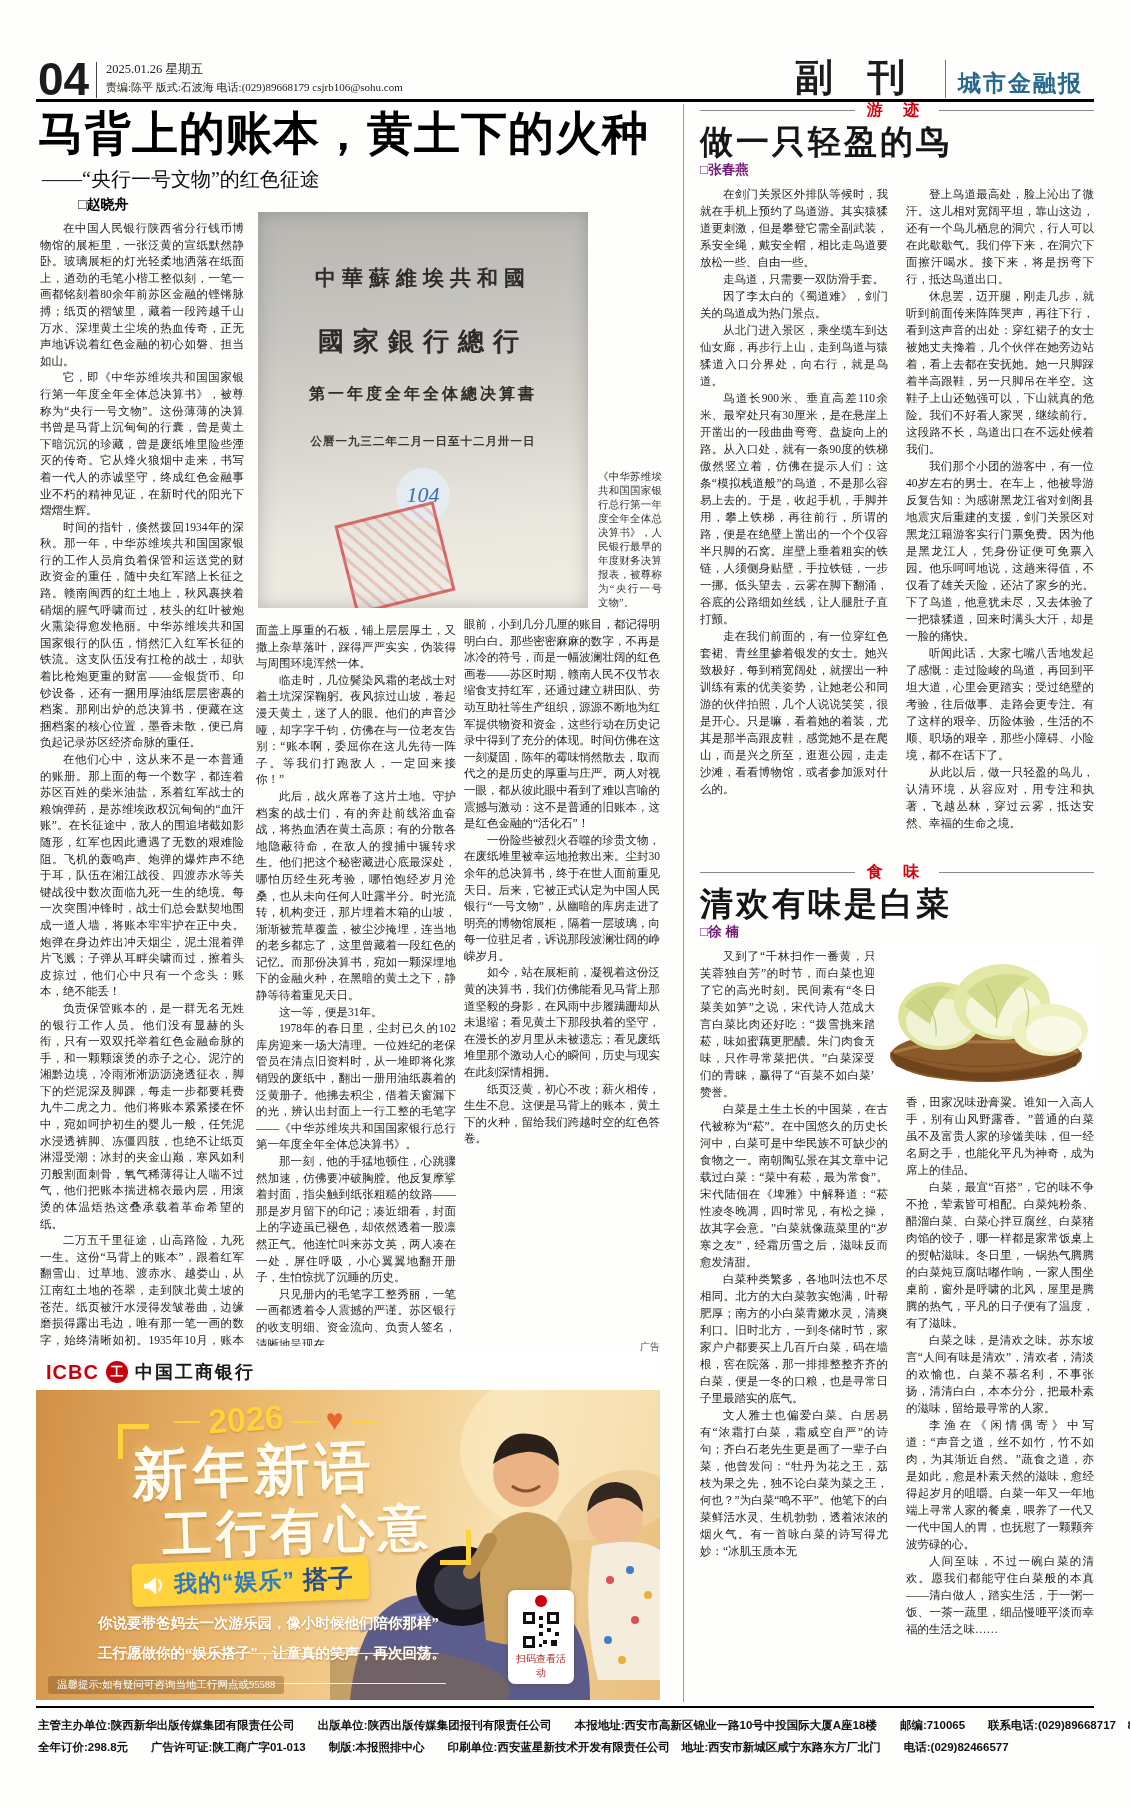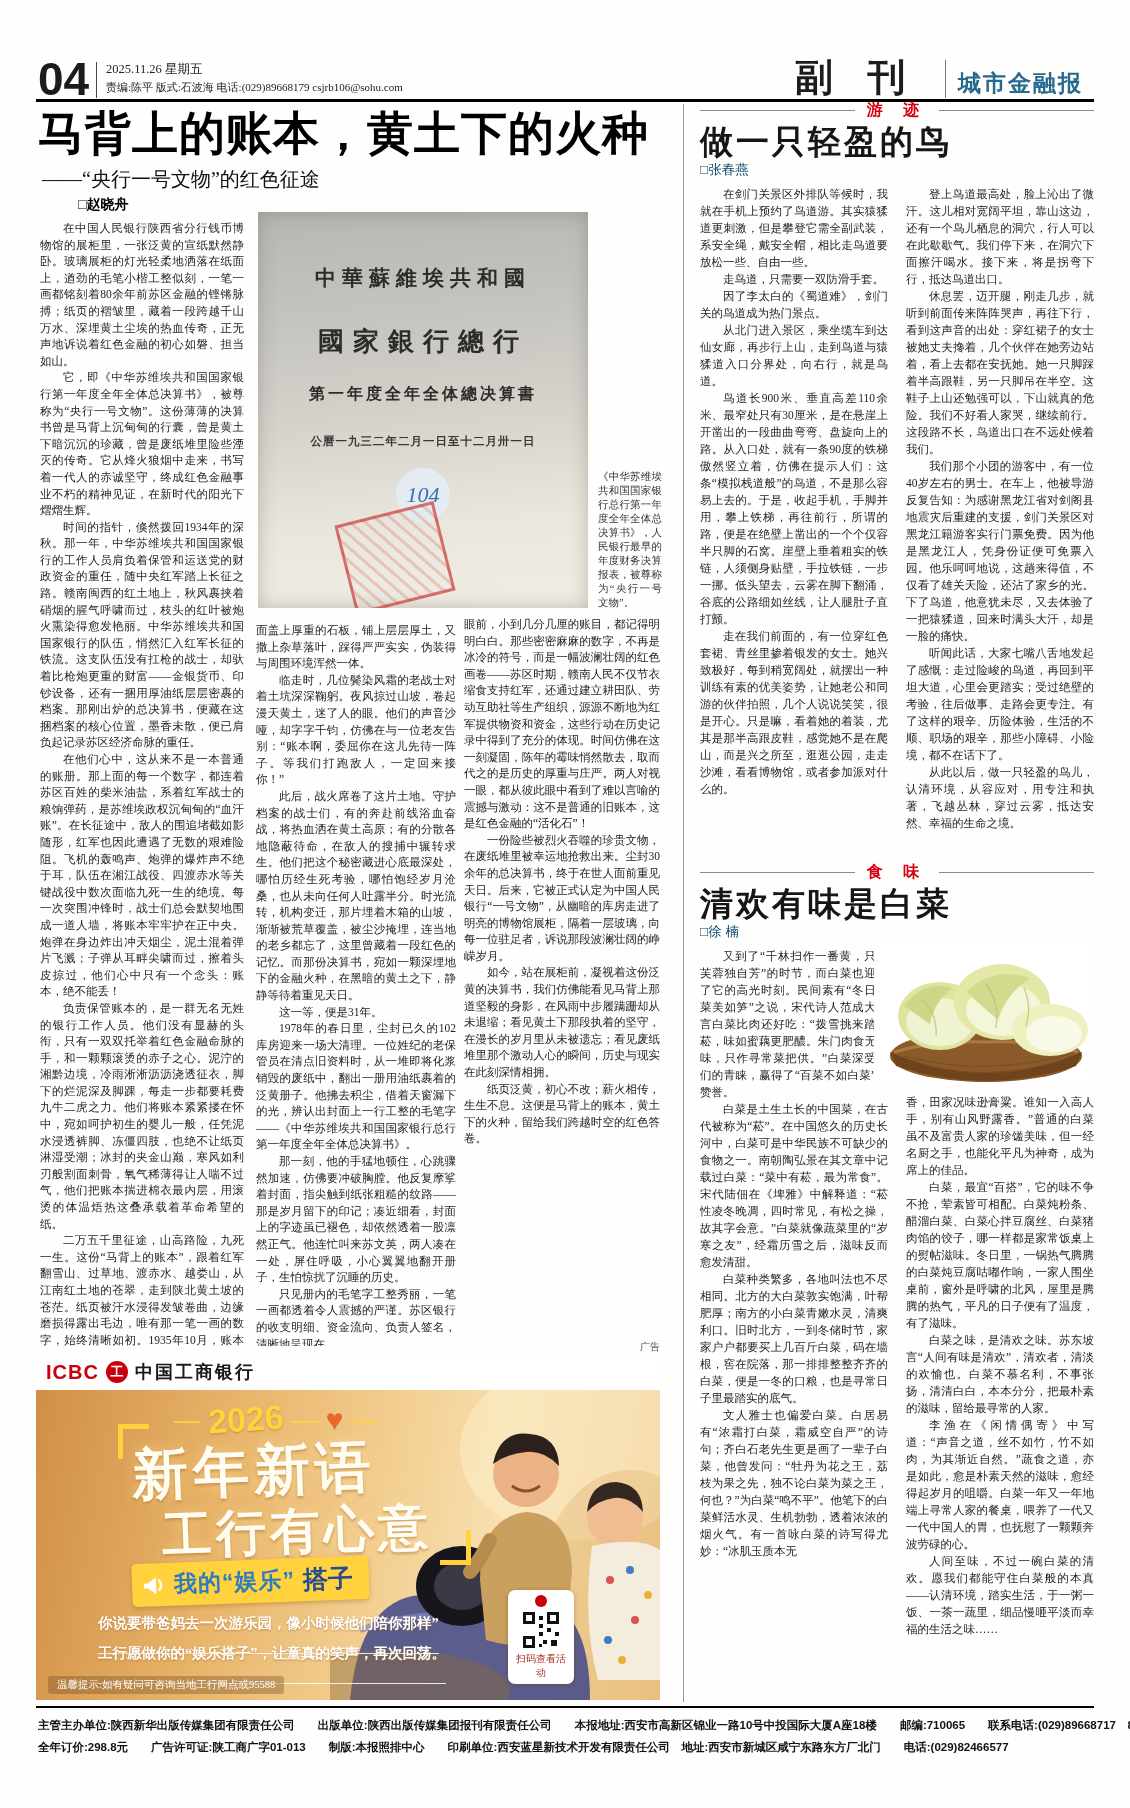--- a/index.html
+++ b/index.html
@@ -28,21 +28,21 @@
   .doc-serial{position:absolute;left:50%;transform:translateX(-50%);width:54px;height:54px;border-radius:50%;
               background:#e4ebf1;color:#3a6fb0;font-size:22px;font-style:italic;text-align:center;line-height:54px;}
   .doc-stamp{position:absolute;border:3px solid rgba(205,60,55,.7);transform:rotate(-14deg);
              background:repeating-linear-gradient(55deg,rgba(205,60,55,.22) 0 3px,transparent 3px 10px);}
   .photo-caption{font-size:10.5px;line-height:14px;color:#333;text-align:justify;overflow:hidden;}
   
   .tagline{display:flex;align-items:center;gap:12px;}
   .tagline .ln{flex:1;height:1px;background:#8a8a8a;}
   .tagtext{color:#d6000f;font-family:"Liberation Sans",sans-serif;font-weight:700;font-size:16px;letter-spacing:8px;white-space:nowrap;}
   .art-title{font-family:"Liberation Sans",sans-serif;font-weight:600;font-size:33px;color:#161616;letter-spacing:3px;}
-  .art-byline{font-family:"Liberation Sans",sans-serif;font-weight:400;font-size:13.5px;color:#0c4a6e;}
+  .art-byline{font-family:"Liberation Sans",sans-serif;font-weight:700;font-size:13.5px;color:#701a75;}
   .divider-v{background:#9a9a9a;width:1px;}
   
   .cabbage{background:#ffffff;overflow:hidden;}
   
   .ad-label{font-size:10px;color:#555;}
   .ad-wrap{overflow:hidden;}
   .ad-logobar{height:36px;background:#ffffff;display:flex;align-items:center;gap:7px;padding-left:10px;}
   .icbc-en{color:#c7000b;font-family:"Liberation Sans",sans-serif;font-weight:800;font-size:20px;letter-spacing:1px;}
   .icbc-emblem{width:22px;height:22px;border-radius:50%;background:#c7000b;color:#fff;text-align:center;
                line-height:22px;font-size:13px;font-weight:700;font-family:"Liberation Sans",sans-serif;}
@@ -69,21 +69,21 @@
   .ft-rule{background:#000;}
   .footer-line{font-family:"Liberation Sans",sans-serif;font-weight:600;font-size:11.5px;color:#111;white-space:nowrap;}
 </style>
 </head>
 <body>
 
 <div class="page">
 
   <div class="abs pagenum" style="left:38px;top:56px;">04</div>
   <div class="abs vline" style="left:96px;top:62px;height:36px;"></div>
-  <div class="abs hdr-date" style="left:106px;top:61px;">2025.11.26 星期五</div>
+  <div class="abs hdr-date" style="left:106px;top:61px;">2025.01.26 星期五</div>
   <div class="abs hdr-staff" style="left:106px;top:80px;">责编:陈平 版式:石波海 电话:(029)89668179 csjrb106@sohu.com</div>
   <div class="abs section-title" style="left:795px;top:58px;">副 刊</div>
   <div class="abs vline" style="left:945px;top:60px;height:38px;background:#777;"></div>
   <div class="abs paper-name" style="left:958px;top:68px;">城市金融报</div>
   <div class="abs hdr-rule" style="left:36px;top:99px;width:1058px;height:3px;"></div>
 
   <div class="abs headline" style="left:38px;top:108px;width:622px;">马背上的账本，黄土下的火种</div>
   <div class="abs subtitle" style="left:42px;top:166px;">——“央行一号文物”的红色征途</div>
   <div class="abs byline" style="left:42px;top:196px;padding-left:36px;">□赵晓舟</div>
 
@@ -188,21 +188,21 @@
           <path d="M150 44 Q158 62 152 82"></path>
       </g>
     </svg>
   </div>
 
   <div class="abs bodycol" style="left:906px;top:1094px;width:188px;height:602px;font-size:11.5px;line-height:17px;">
     <p style="text-indent:0;">香，田家况味逊膏粱。谁知一入高人手，别有山风野露香。”普通的白菜虽不及富贵人家的珍馐美味，但一经名厨之手，也能化平凡为神奇，成为席上的佳品。</p>
     <p>白菜，最宜“百搭”，它的味不争不抢，荤素皆可相配。白菜炖粉条、醋溜白菜、白菜心拌豆腐丝、白菜猪肉馅的饺子，哪一样都是家常饭桌上的熨帖滋味。冬日里，一锅热气腾腾的白菜炖豆腐咕嘟作响，一家人围坐桌前，窗外是呼啸的北风，屋里是腾腾的热气，平凡的日子便有了温度，有了滋味。</p>
     <p>白菜之味，是清欢之味。苏东坡言“人间有味是清欢”，清欢者，清淡的欢愉也。白菜不慕名利，不事张扬，清清白白，本本分分，把最朴素的滋味，留给最寻常的人家。</p>
     <p>李渔在《闲情偶寄》中写道：“声音之道，丝不如竹，竹不如肉，为其渐近自然。”蔬食之道，亦是如此，愈是朴素天然的滋味，愈经得起岁月的咀嚼。白菜一年又一年地端上寻常人家的餐桌，喂养了一代又一代中国人的胃，也抚慰了一颗颗奔波劳碌的心。</p>
-    <p>人间至味，不过一碗白菜的清欢。愿我们都能守住白菜般的本真——认清环境，踏实生活，于一粥一饭、一茶一蔬里，细品慢咂平淡而幸福的生活之味……</p>
+    <p>人间至味，不过一碗白菜的清欢。愿我们都能守住白菜般的本真——清白做人，踏实生活，于一粥一饭、一茶一蔬里，细品慢咂平淡而幸福的生活之味……</p>
   </div>
 
   <div class="abs ad-label" style="left:612px;top:1340px;width:48px;text-align:right;">广告</div>
 
   <div class="abs ad-wrap" style="left:36px;top:1354px;width:624px;height:346px;">
     <div class="ad-logobar">
       <span class="icbc-en">ICBC</span>
       <span class="icbc-emblem">工</span>
       <span class="icbc-cn">中国工商银行</span>
     </div>

